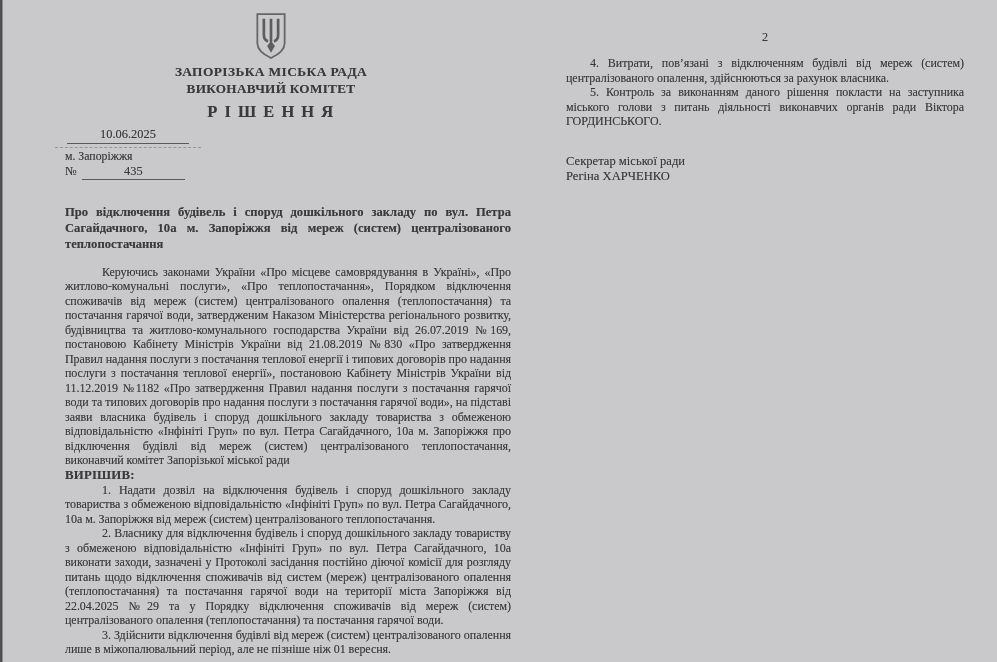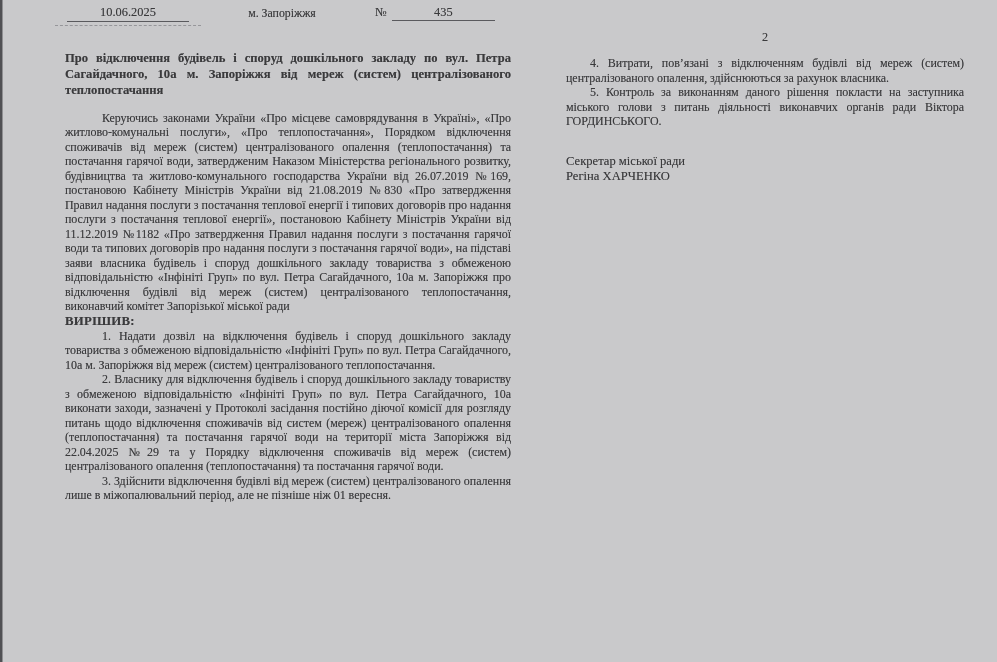--- a/index.html
+++ b/index.html
@@ -16,21 +16,21 @@
   .page { position:absolute; top:0; }
   .page-1 { left:65px; width:446px; }
   .page-2 { left:566px; width:398px; }
 
   .doc-header { text-align:center; padding-top:12px; width:412px; }
   .emblem-wrap { height:48px; }
   .org-line1 { font-weight:bold; font-size:13.4px; letter-spacing:.4px; margin-top:4px; }
   .org-line2 { font-weight:bold; font-size:13.2px; letter-spacing:.3px; margin-top:1px; }
   .doc-type  { font-weight:bold; font-size:16.5px; letter-spacing:1.5px; margin-top:5px; }
 
-  .meta-row { display:flex; align-items:flex-start; margin-top:5px; font-size:12.4px; }
+  .meta-row { display:flex; align-items:flex-start; margin-top:5px; font-size:12.4px;flex-direction:column; }
   .date-wrap { width:122px; margin-left:2px; text-align:center; }
   .date-text { display:block; border-bottom:1px solid #5a5a5e; padding-bottom:1px; }
   .date-dash { height:3px; border-bottom:1px dashed #96969a; margin:0 -12px; }
   .city-wrap { flex:1; text-align:center; font-size:11.8px; padding-top:1px; }
   .num-wrap  { width:120px; display:flex; margin-right:16px; }
   .num-label { padding-right:5px; }
   .num-line  { flex:1; text-align:center; border-bottom:1px solid #5a5a5e; }
 
   .doc-title {
     margin-top:24px; font-weight:bold; font-size:12.6px;
@@ -50,20 +50,36 @@
 </style>
 </head>
 <body>
 
 <div class="screen">
   <div class="edge-strip"></div>
   <div class="edge-strip2"></div>
 
   <div class="page page-1">
 
+    <div class="doc-header">
+      <div class="emblem-wrap">
+        <svg viewBox="0 0 64 80" width="38" height="48" aria-hidden="true">
+          <path d="M9 3 H55 V52 Q55 66 32 77 Q9 66 9 52 Z" fill="none" stroke="#66666a" stroke-width="3"></path>
+          <g stroke="#5c5c60" stroke-width="4.5" fill="none">
+            <path d="M32 11 V50"></path>
+            <path d="M20 11 V38 Q20 47 27 49"></path>
+            <path d="M44 11 V38 Q44 47 37 49"></path>
+          </g>
+          <path d="M32 48 L25.5 57 L32 68 L38.5 57 Z" fill="#5c5c60"></path>
+        </svg>
+      </div>
+      <div class="org-line1">ЗАПОРІЗЬКА МІСЬКА РАДА</div>
+      <div class="org-line2">ВИКОНАВЧИЙ КОМІТЕТ</div>
+      <div class="doc-type">Р І Ш Е Н Н Я</div>
+    </div>
 
     <div class="meta-row">
       <div class="date-wrap">
         <span class="date-text">10.06.2025</span>
         <div class="date-dash"></div>
       </div>
       <div class="city-wrap">м. Запоріжжя</div>
       <div class="num-wrap">
         <span class="num-label">№</span>
         <span class="num-line">435</span>

